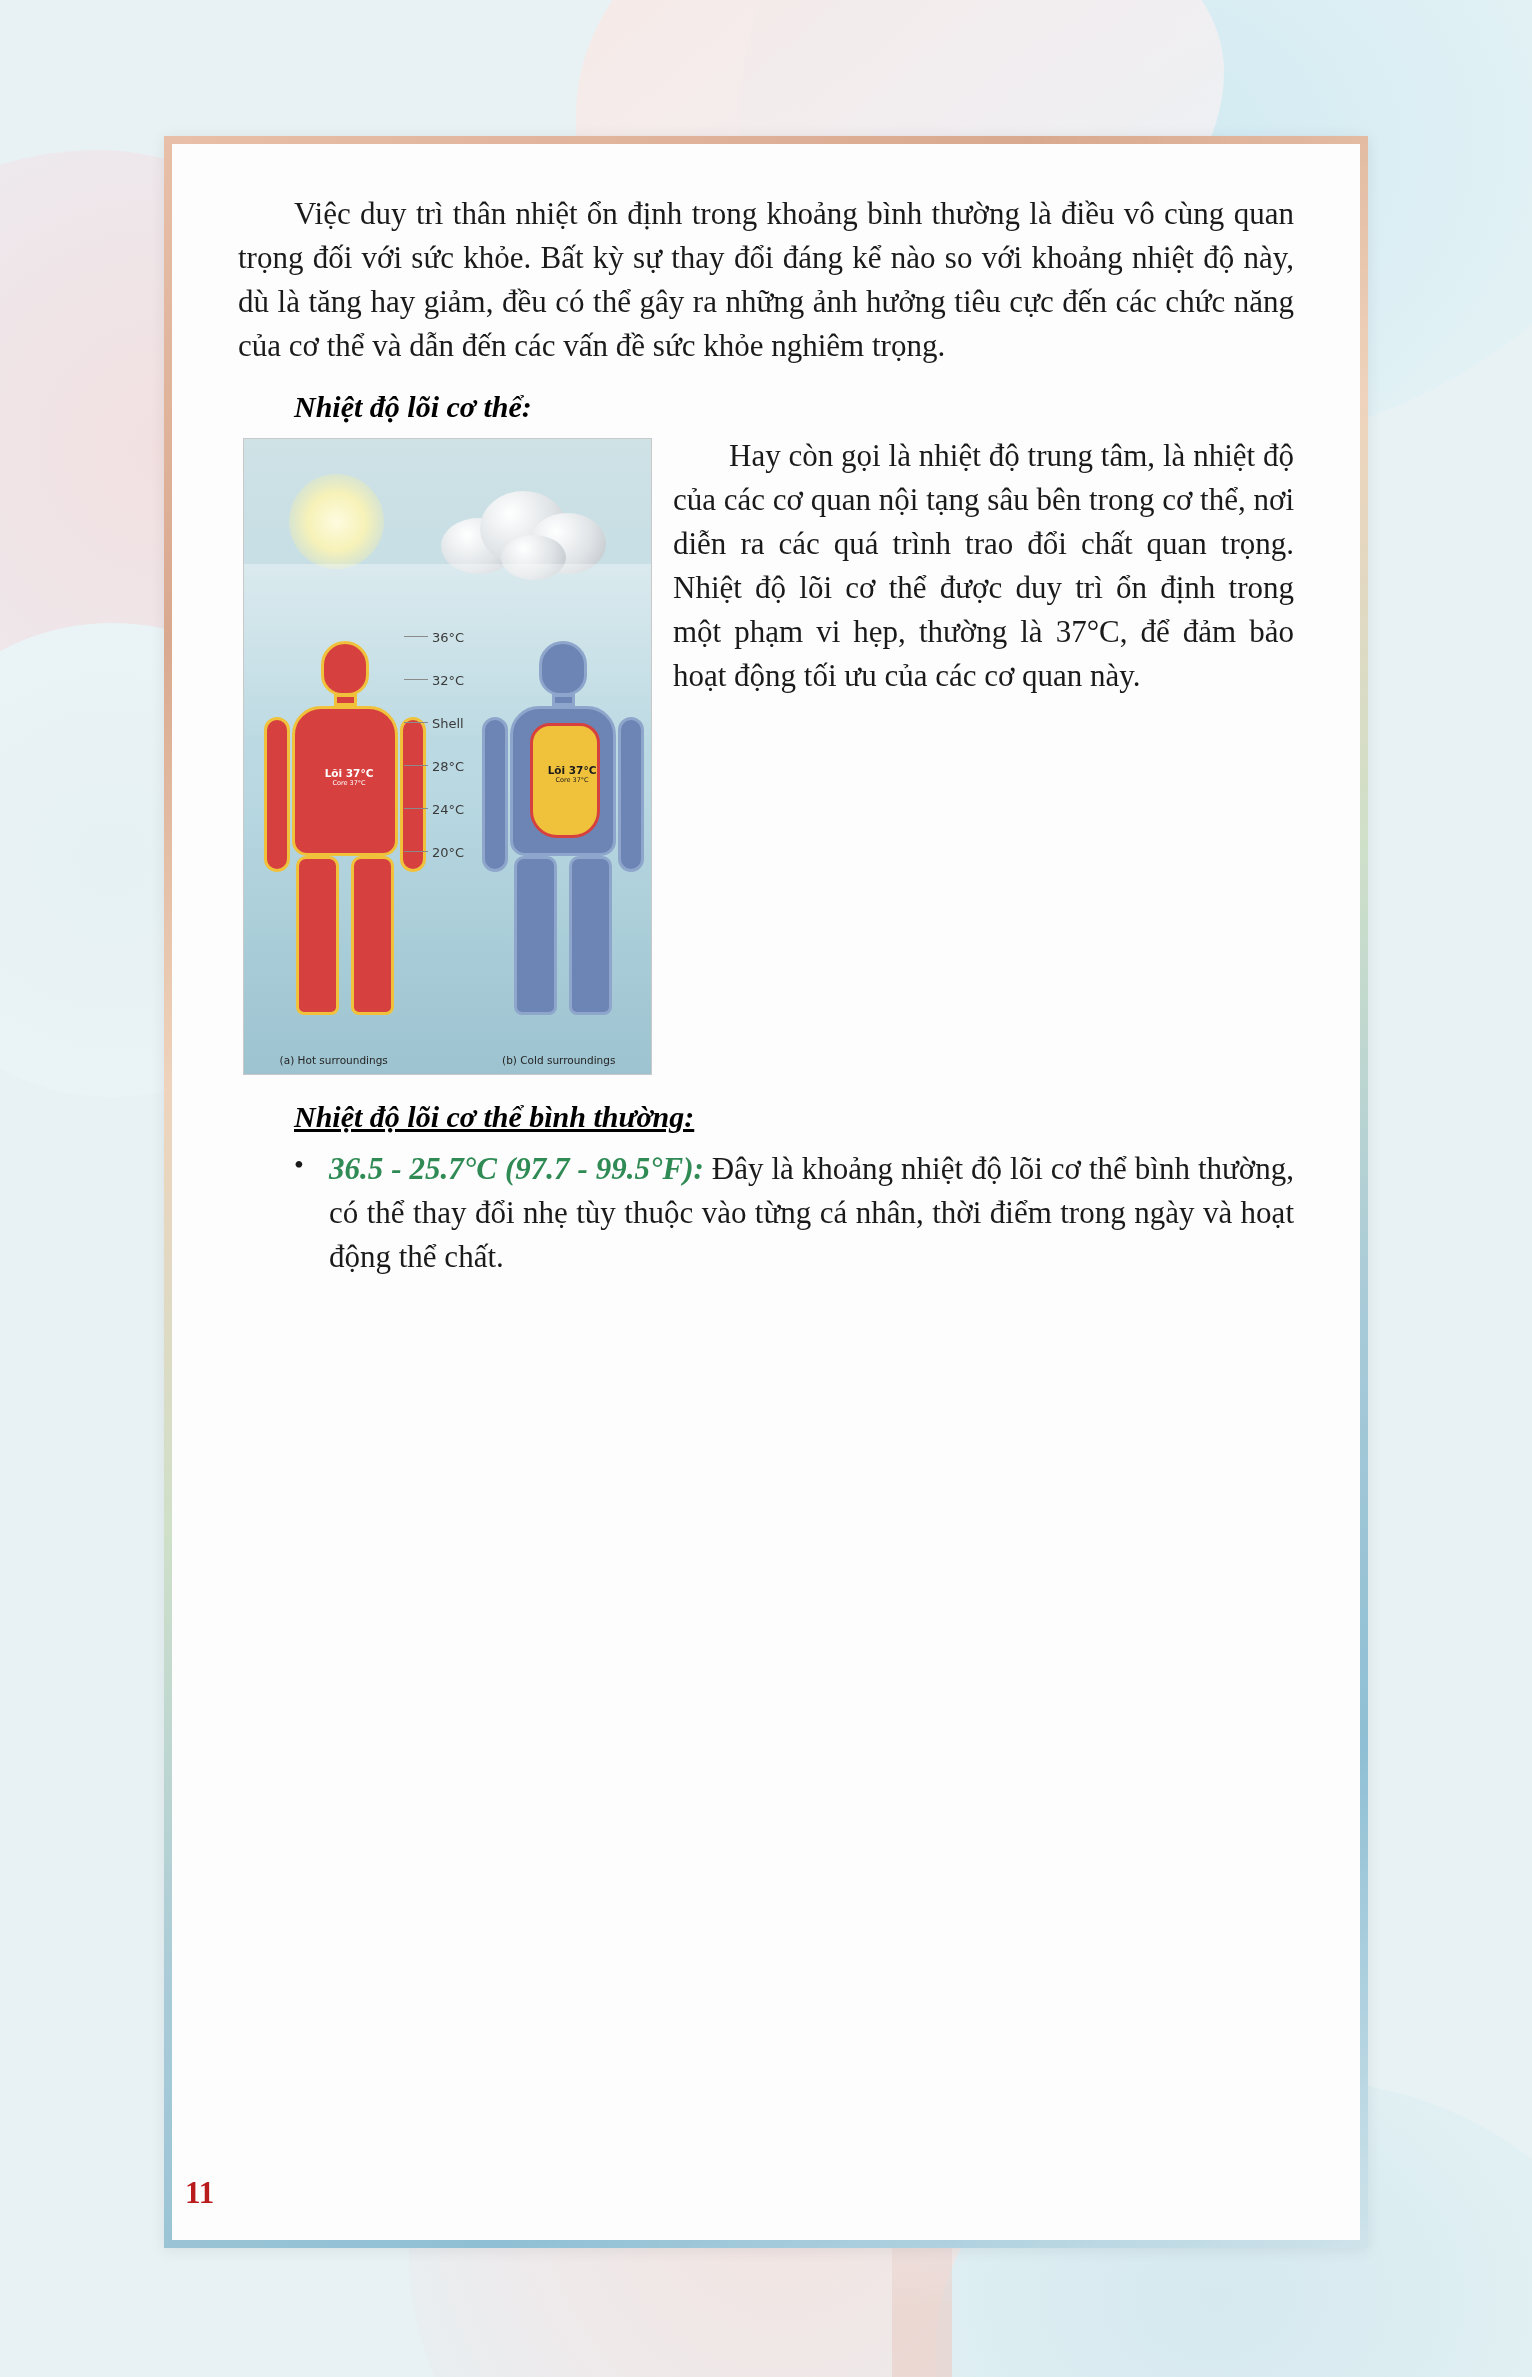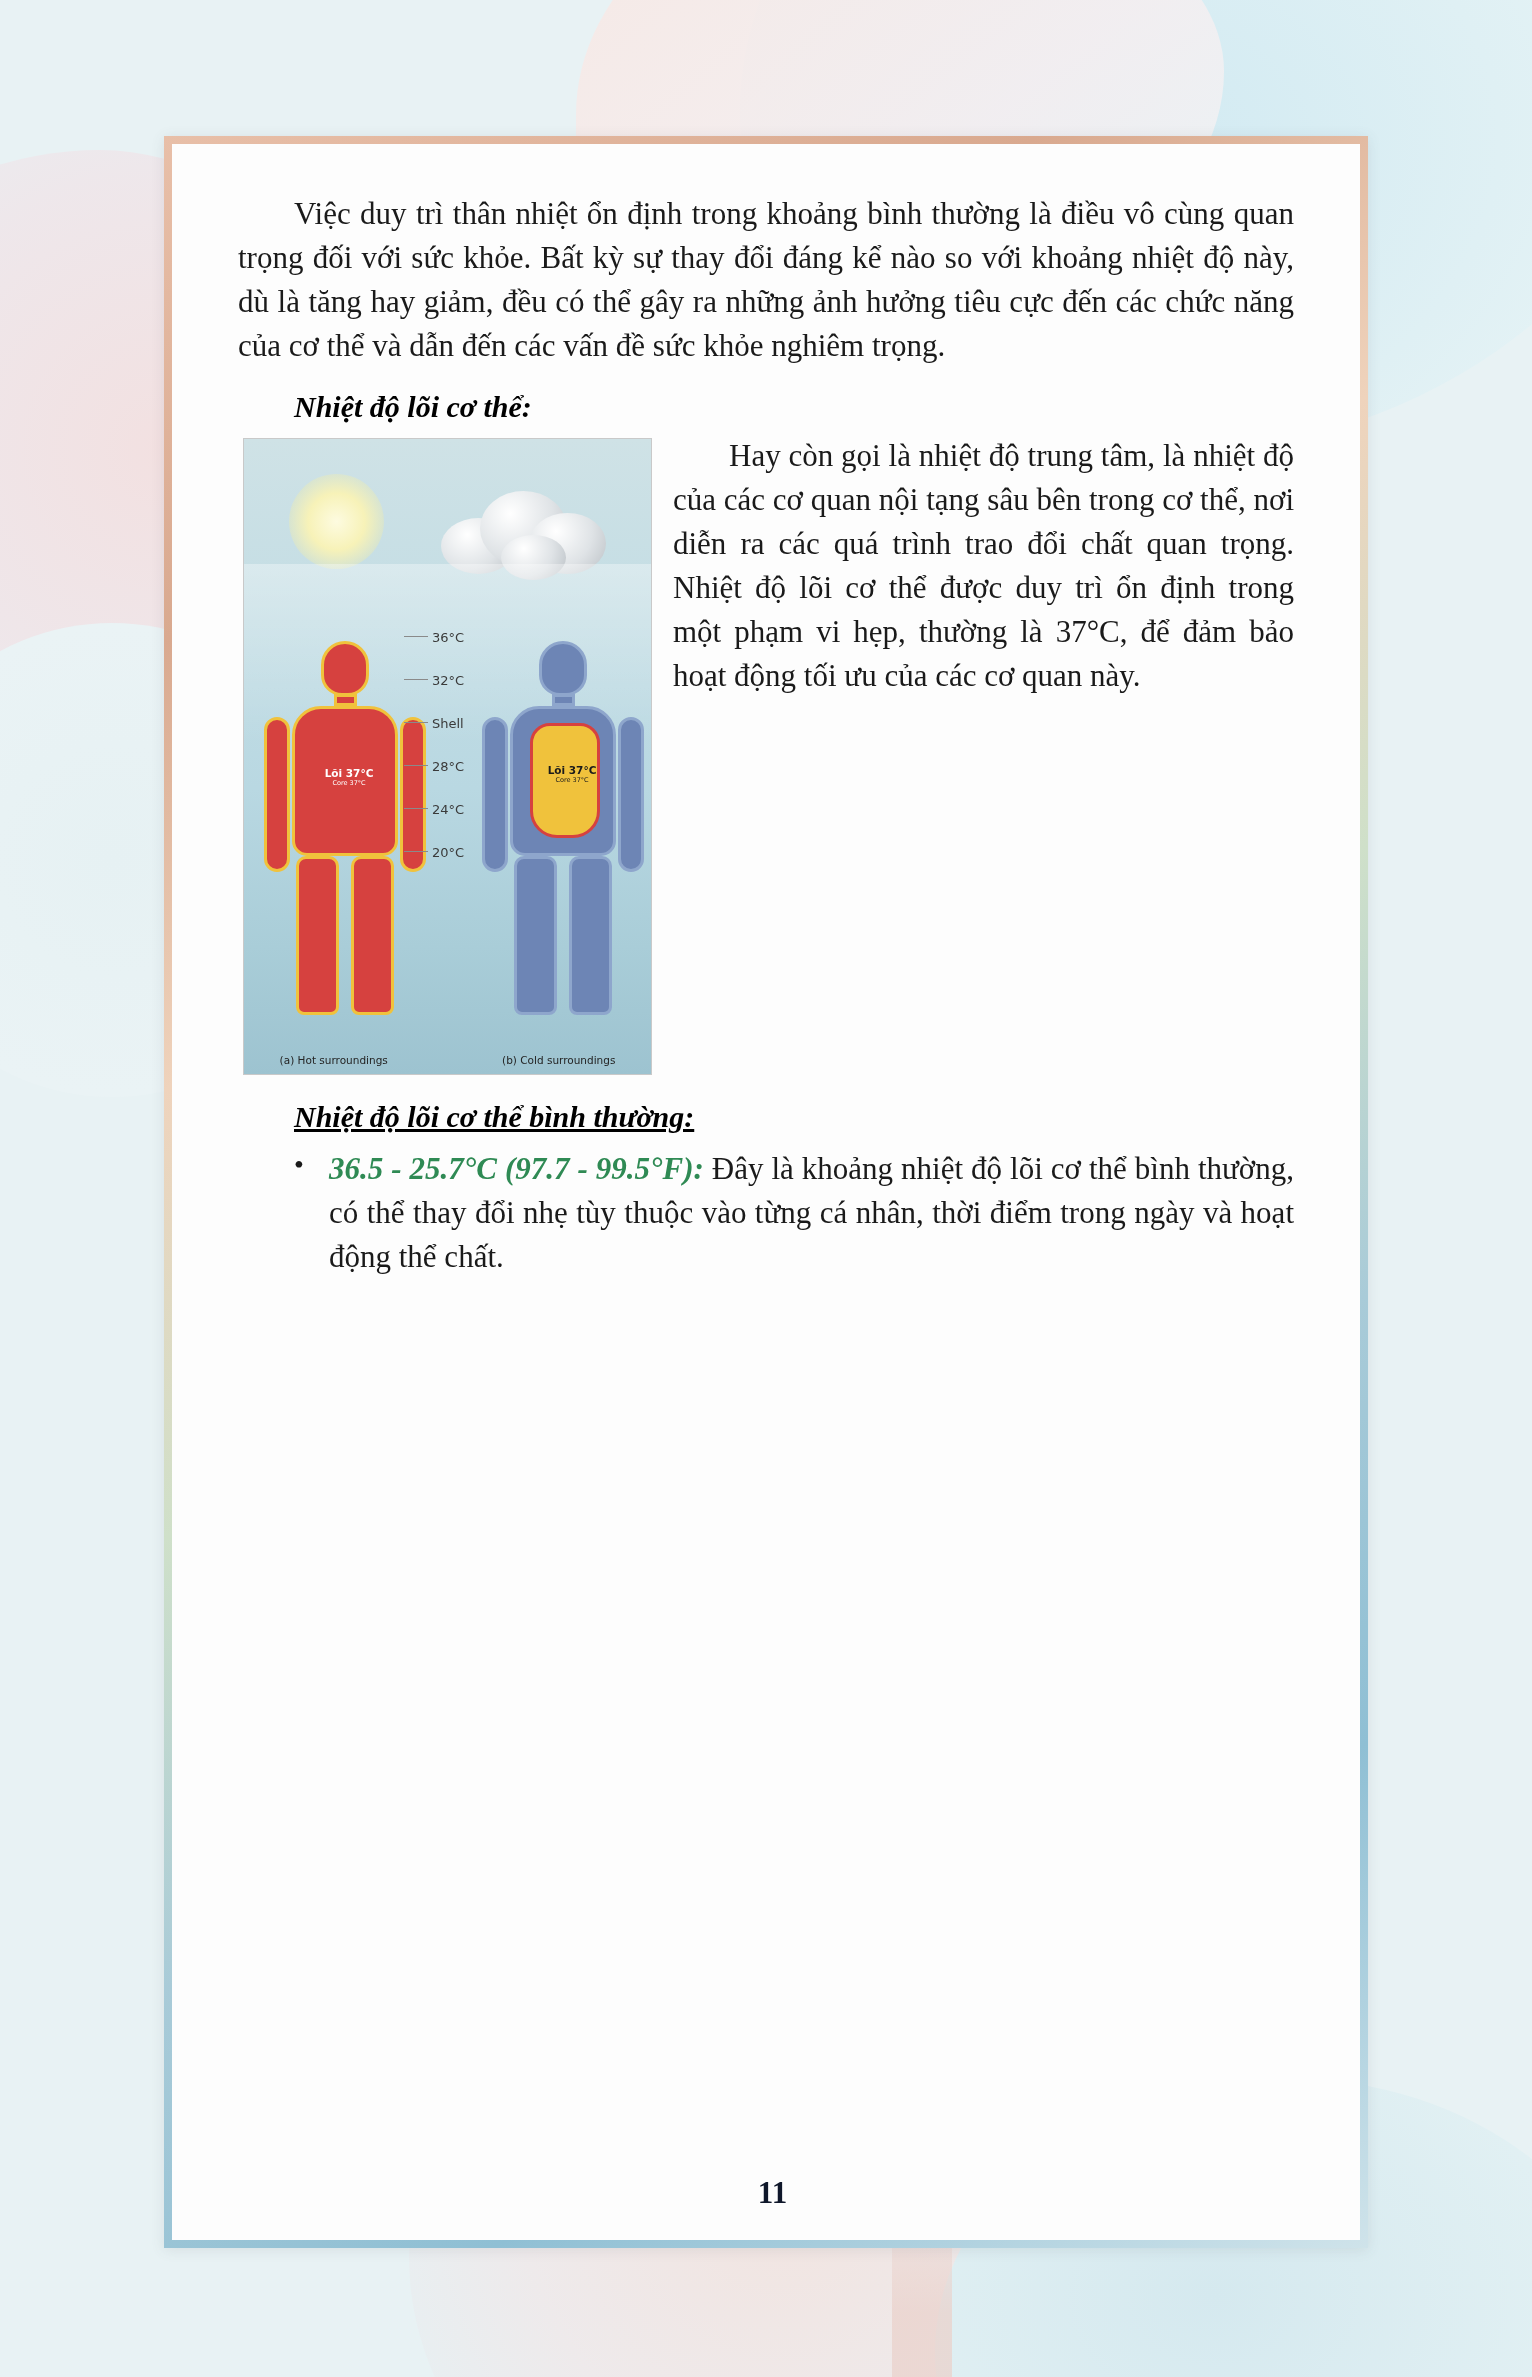--- a/index.html
+++ b/index.html
@@ -203,25 +203,25 @@
   .b-term {
     font-style: italic;
     font-weight: bold;
     color: #2f8a54;
   }
 
   #page-number {
     position: absolute;
     left: 0; right: 0;
     bottom: 29px;
-    text-align: center;
+    text-align: left;
     font-family: "Liberation Serif", serif;
     font-weight: bold;
     font-size: 31px;
-    color: #0f172a;
+    color: #b91c1c;
     padding-left: 13px;
   }
   .clearfix::after { content: ""; display: block; clear: both; }
 </style>
 </head>
 <body>
 
 <div id="bg-layer">
   <div class="bg-blob bg-b1"></div>
   <div class="bg-blob bg-b2"></div>

